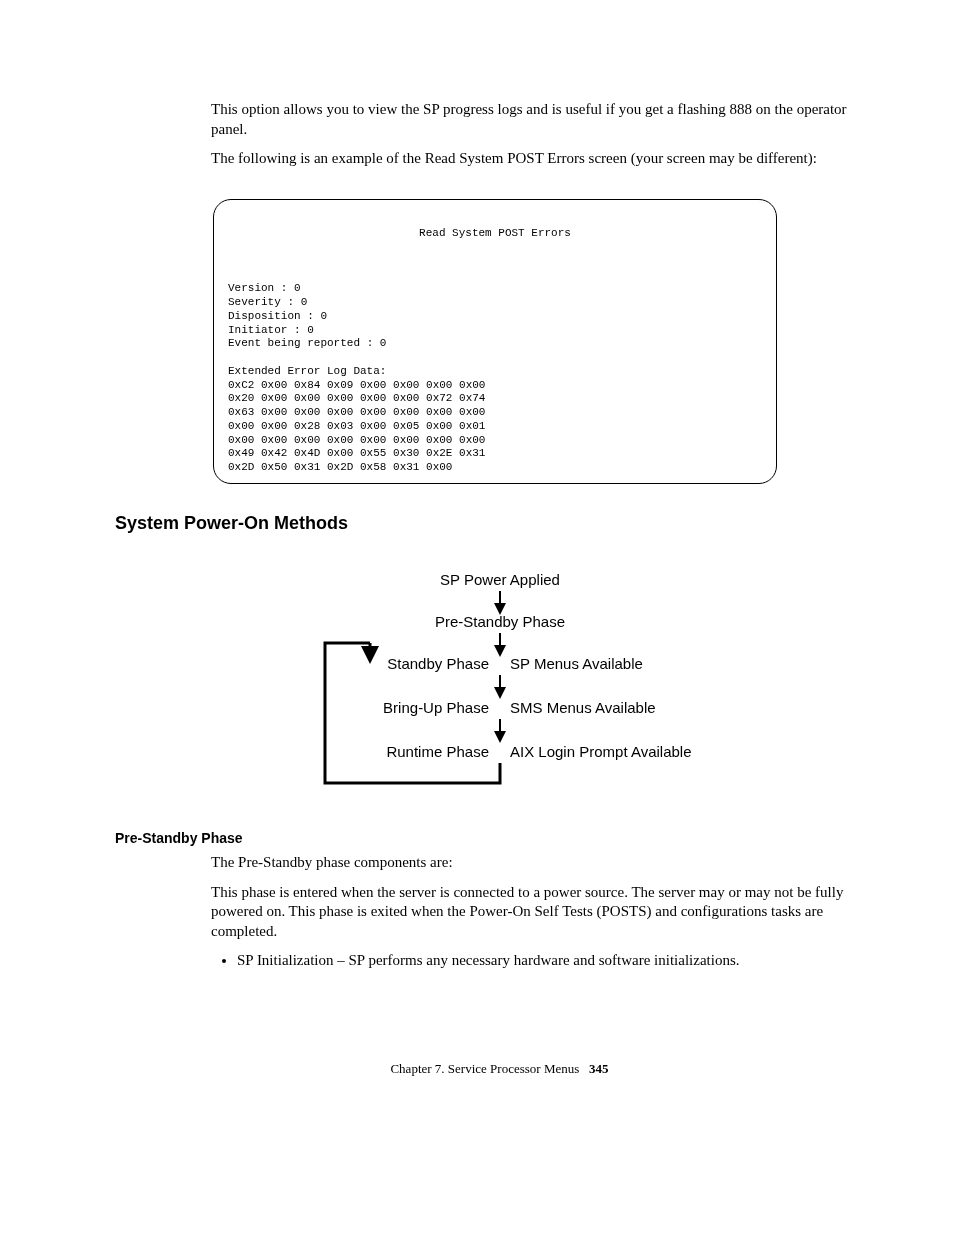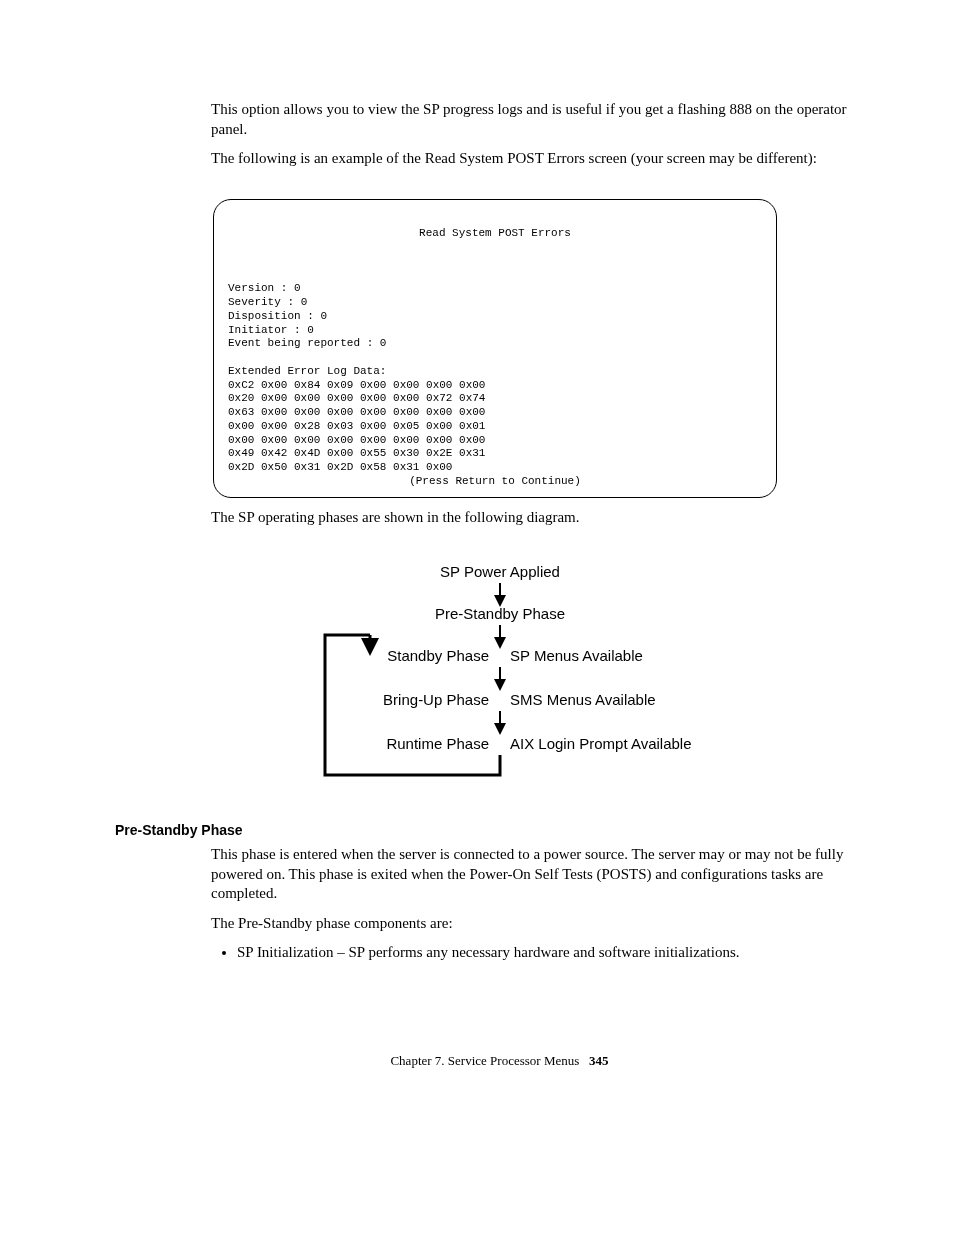--- a/index.html
+++ b/index.html
@@ -85,23 +85,23 @@
 <span>Event being reported</span> : <span>0</span>
 
 <span>Extended Error Log Data:</span>
 <span>0xC2 0x00 0x84 0x09 0x00 0x00 0x00 0x00</span>
 <span>0x20 0x00 0x00 0x00 0x00 0x00 0x72 0x74</span>
 <span>0x63 0x00 0x00 0x00 0x00 0x00 0x00 0x00</span>
 <span>0x00 0x00 0x28 0x03 0x00 0x05 0x00 0x01</span>
 <span>0x00 0x00 0x00 0x00 0x00 0x00 0x00 0x00</span>
 <span>0x49 0x42 0x4D 0x00 0x55 0x30 0x2E 0x31</span>
 <span>0x2D 0x50 0x31 0x2D 0x58 0x31 0x00</span>
-<span class="center">(Press Return to Continue)</span></div>
+</div>
 
-  <p class="indent">The SP operating phases are shown in the following diagram.</p>
+  <div class="section-title">System Power-On Methods</div>
 
   <div class="phase-block indent">
     <svg class="phase-svg" width="430" height="230" viewBox="0 0 430 230">
       <defs>
         <marker id="arrowhead" markerWidth="6" markerHeight="6" refX="3" refY="3" orient="auto">
           <path d="M0,0 L6,3 L0,6 Z" fill="#000"></path>
         </marker>
       </defs>
 
       <text x="215" y="20" text-anchor="middle" font-size="15">SP Power Applied</text>
@@ -121,22 +121,22 @@
       <text x="204" y="192" text-anchor="end" font-size="15">Runtime Phase</text>
       <text x="225" y="192" text-anchor="start" font-size="15">AIX Login Prompt  Available</text>
 
       <polyline points="215,198 215,218 40,218 40,78 85,78" fill="none" stroke="#000" stroke-width="3"></polyline>
 
       <line x1="85" y1="78" x2="85" y2="90" stroke="#000" stroke-width="3" marker-end="url(#arrowhead)"></line>
     </svg>
   </div>
 
   <div class="subsection-title">Pre-Standby Phase</div>
+  <p class="indent">The Pre-Standby phase components are:</p>
   <p class="indent">This phase is entered when the server is connected to a power source. The server may or may not be fully powered on. This phase is exited when the Power-On Self Tests (POSTS) and configurations tasks are completed.</p>
-  <p class="indent">The Pre-Standby phase components are:</p>
   <ul class="bullets">
     <li>SP Initialization – SP performs any necessary hardware and software initializations.</li>
   </ul>
 
   <div class="footer-line">
     <span>Chapter 7.</span>
     <span>Service Processor Menus</span>&nbsp;&nbsp;
     <b>345</b>
   </div>
 

